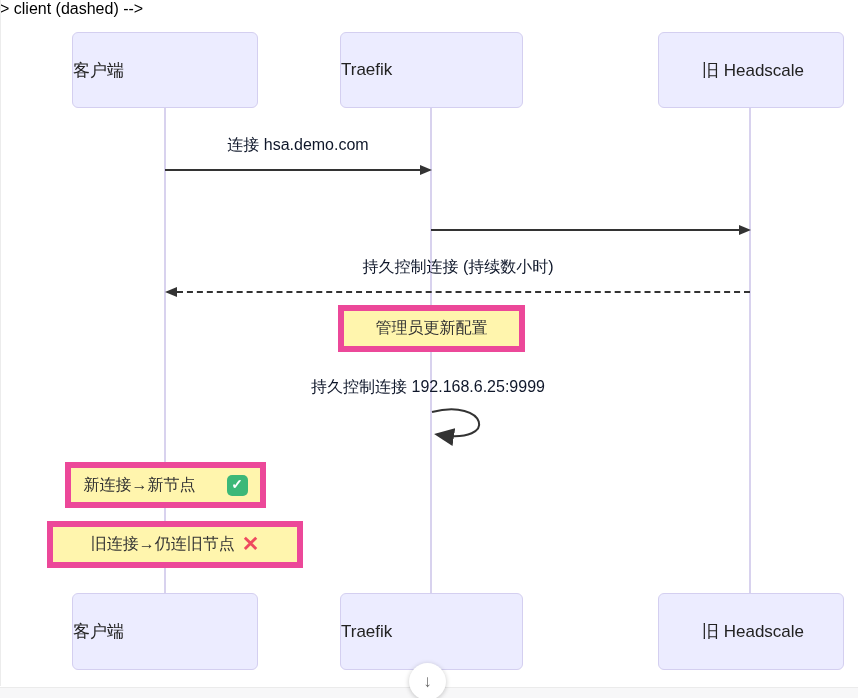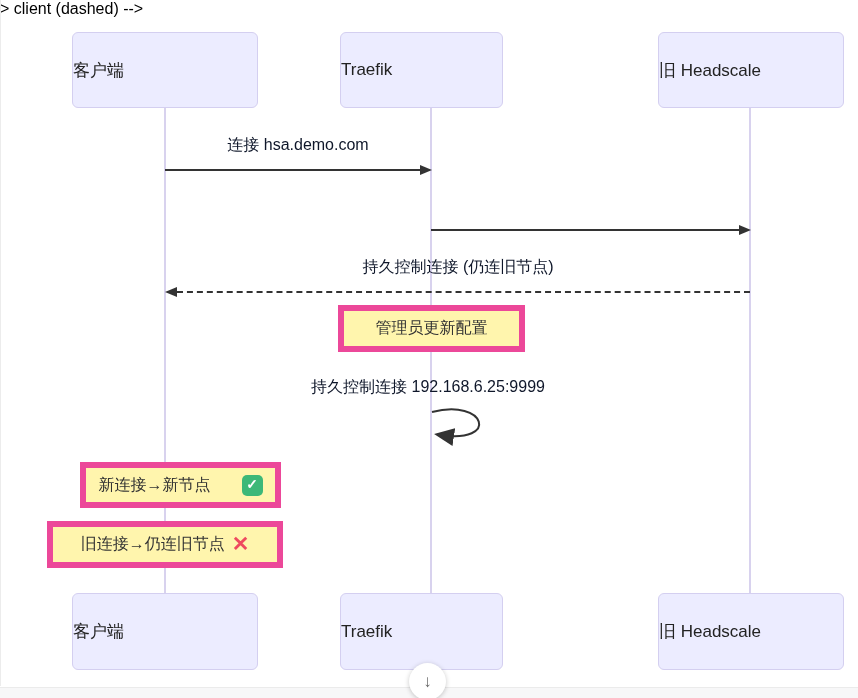--- a/index.html
+++ b/index.html
@@ -43,22 +43,22 @@
     display: flex;
     align-items: center;
     justify-content: flex-start;
     font-size: 17px;
     color: #222222;
     z-index: 2;
   }
   .actor.row-top    { top: 32px; }
   .actor.row-bottom { top: 593px; height: 77px; }
   .actor.client  { left: 72px;  width: 186px; }
-  .actor.traefik { left: 340px; width: 163px; }
-  .actor.heads   { left: 658px; width: 186px; }
+  .actor.traefik { left: 340px; width: 183px; }
+  .actor.heads   { left: 658px; width: 186px; padding-left: 43px; }
   
   .msg-label {
     position: absolute;
     transform: translateX(-50%);
     white-space: nowrap;
     font-size: 16px;
     color: #0f172a;
     z-index: 1;
     background: transparent;
   }
@@ -99,22 +99,22 @@
     display: flex;
     align-items: center;
     justify-content: center;
     font-size: 16px;
     color: #333333;
     white-space: nowrap;
     z-index: 2;
     font-family: Liberation Serif, serif;
   }
   .note.admin { left: 338px; top: 305px; width: 187px; height: 47px; }
-  .note.newc  { left: 80px;  top: 462px; width: 201px; height: 46px; gap: 24px; }
-  .note.oldc  { left: 47px;  top: 521px; width: 236px; height: 47px; }
+  .note.newc  { left: 65px;  top: 462px; width: 201px; height: 46px; gap: 24px; }
+  .note.oldc  { left: 47px;  top: 521px; width: 256px; height: 47px; }
   .check-badge {
     display: inline-flex;
     align-items: center;
     justify-content: center;
     width: 21px; height: 21px;
     margin-left: 7px;
     background: #3cb878;
     border-radius: 5px;
     color: #ffffff;
     font-size: 14px;
@@ -180,21 +180,21 @@
   
   <div class="msg-label" style="left:298px; top:135px;">连接 hsa.demo.com</div>
   <div class="msg-line" style="left:165px; top:169px; width:255px;"></div>
   <div class="arrowhead right" style="left:420px; top:165px;"></div>
 
   
   <div class="msg-line" style="left:431px; top:229px; width:308px;"></div>
   <div class="arrowhead right" style="left:739px; top:225px;"></div>
 
   &gt; client (dashed) --&gt;
-  <div class="msg-label" style="left:458px; top:257px;">持久控制连接 (仍连旧节点)</div>
+  <div class="msg-label" style="left:458px; top:257px;">持久控制连接 (持续数小时)</div>
   <div class="arrowhead left" style="left:165px; top:287px;"></div>
   <div class="msg-line dashed" style="left:177px; top:291px; width:573px;"></div>
 
   
   <div class="note admin">
     <span>管理员更新配置</span>
   </div>
 
   
   <div class="msg-label" style="left:428px; top:377px;">持久控制连接 192.168.6.25:9999</div>

